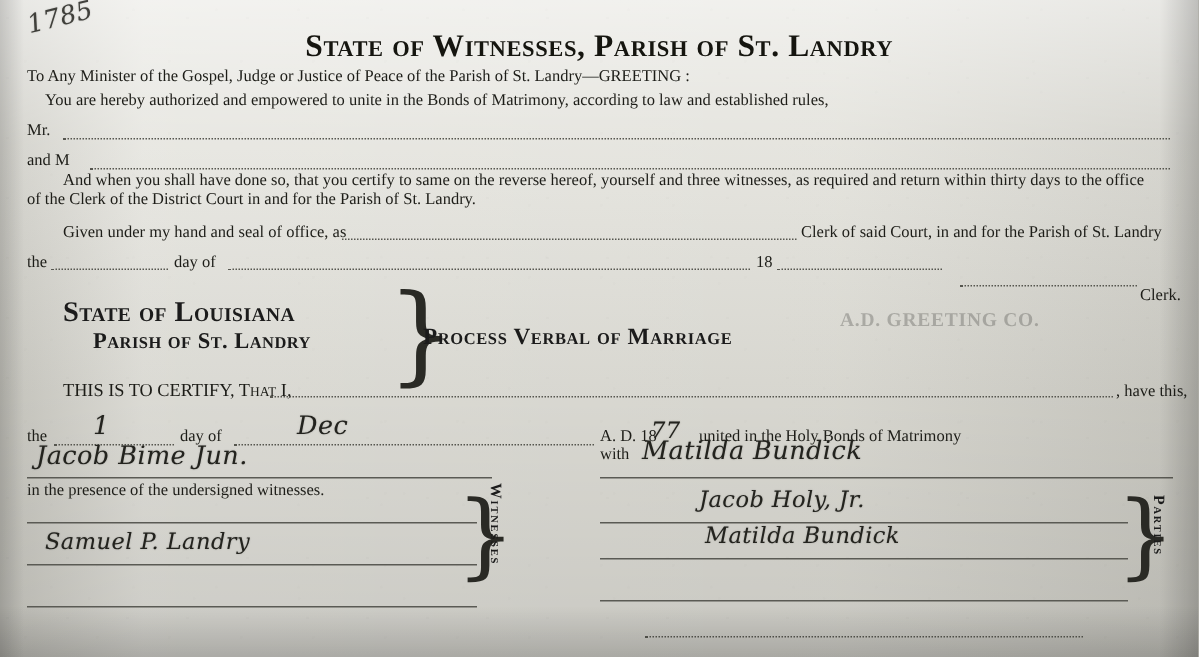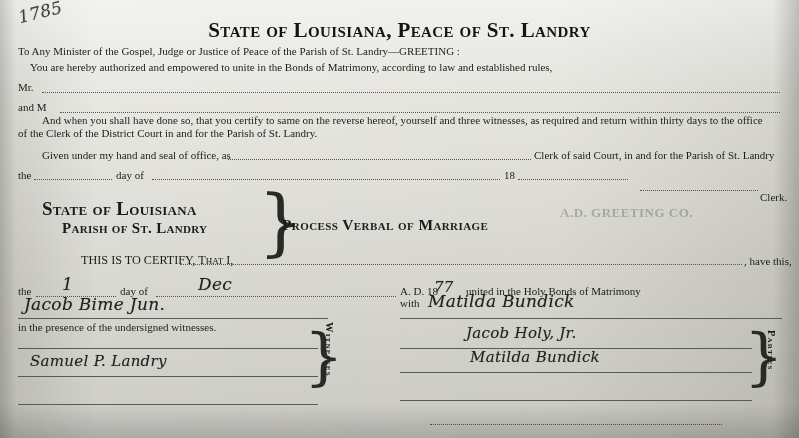--- a/index.html
+++ b/index.html
@@ -156,21 +156,21 @@
 </style>
 </head>
 <body>
 
 <div id="page">
   <div id="paper"></div>
   <div class="noise"></div>
 
   <div class="abs archival hand">1785</div>
 
-  <div class="abs title">State of Louisiana, Peace of St. Landry</div>
+  <div class="abs title">State of Witnesses, Parish of St. Landry</div>
 
   <div class="abs line-text" style="left:18px; top:44px; width:760px;">To Any Minister of the Gospel, Judge or Justice of Peace of the Parish of St. Landry—GREETING :</div>
 
   <div class="abs line-text" style="left:30px; top:60px; width:760px;">You are hereby authorized and empowered to unite in the Bonds of Matrimony, according to law and established rules,</div>
 
   <div class="abs line-text" style="left:18px; top:80px;">Mr.</div>
   <div class="abs dotrule" style="left:42px; top:92px; width:738px;"></div>
 
   <div class="abs line-text" style="left:18px; top:100px;">and M</div>
   <div class="abs dotrule" style="left:60px; top:112px; width:720px;"></div>
@@ -191,21 +191,21 @@
   <div class="abs dotrule" style="left:640px; top:190px; width:118px;"></div>
   <div class="abs line-text" style="left:760px; top:190px;">Clerk.</div>
 
   <div class="abs la-head" style="left:42px; top:198px;">State of Louisiana</div>
   <div class="abs la-sub" style="left:62px; top:220px;">Parish of St. Landry</div>
   <div class="abs brace tall" style="left:258px; top:186px;">}</div>
   <div class="abs pv-head" style="left:282px; top:216px;">Process Verbal of Marriage</div>
 
   <div class="abs ghost" style="left:560px; top:205px;">A.D. GREETING CO.</div>
 
-  <div class="abs line-text small-caps" style="left:42px; top:252px; font-size:12.2px;margin-left:39px;">THIS IS TO CERTIFY, That I,</div>
+  <div class="abs line-text small-caps" style="left:42px; top:252px; font-size:12.2px;">THIS IS TO CERTIFY, That I,</div>
   <div class="abs dotrule" style="left:180px; top:264px; width:562px;"></div>
   <div class="abs line-text" style="left:744px; top:254px;">, have this,</div>
 
   <div class="abs line-text" style="left:18px; top:284px;">the</div>
   <div class="abs dotrule" style="left:36px; top:296px; width:80px;"></div>
   <div class="abs hand" style="left:62px; top:274px;">1</div>
   <div class="abs line-text" style="left:120px; top:284px;">day of</div>
   <div class="abs dotrule" style="left:156px; top:296px; width:240px;"></div>
   <div class="abs hand" style="left:198px; top:274px;">Dec</div>
   <div class="abs line-text" style="left:400px; top:284px;">A. D. 18</div>

